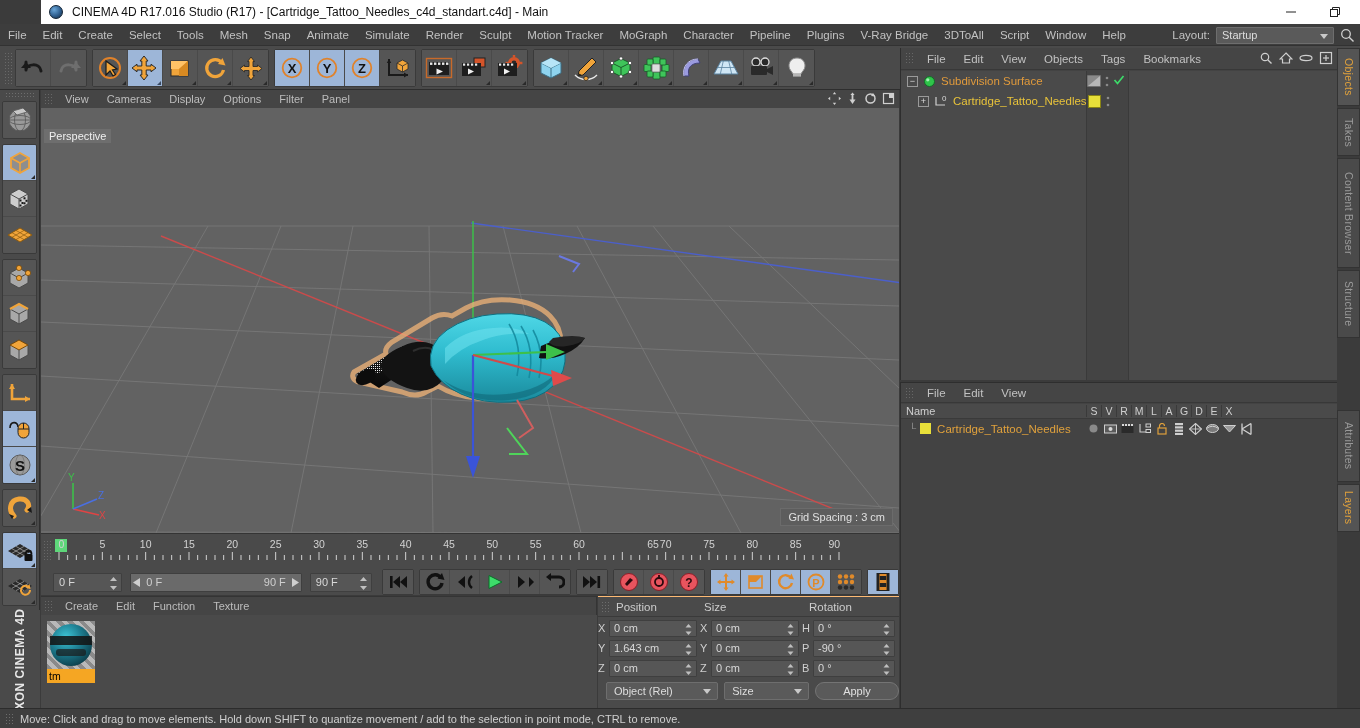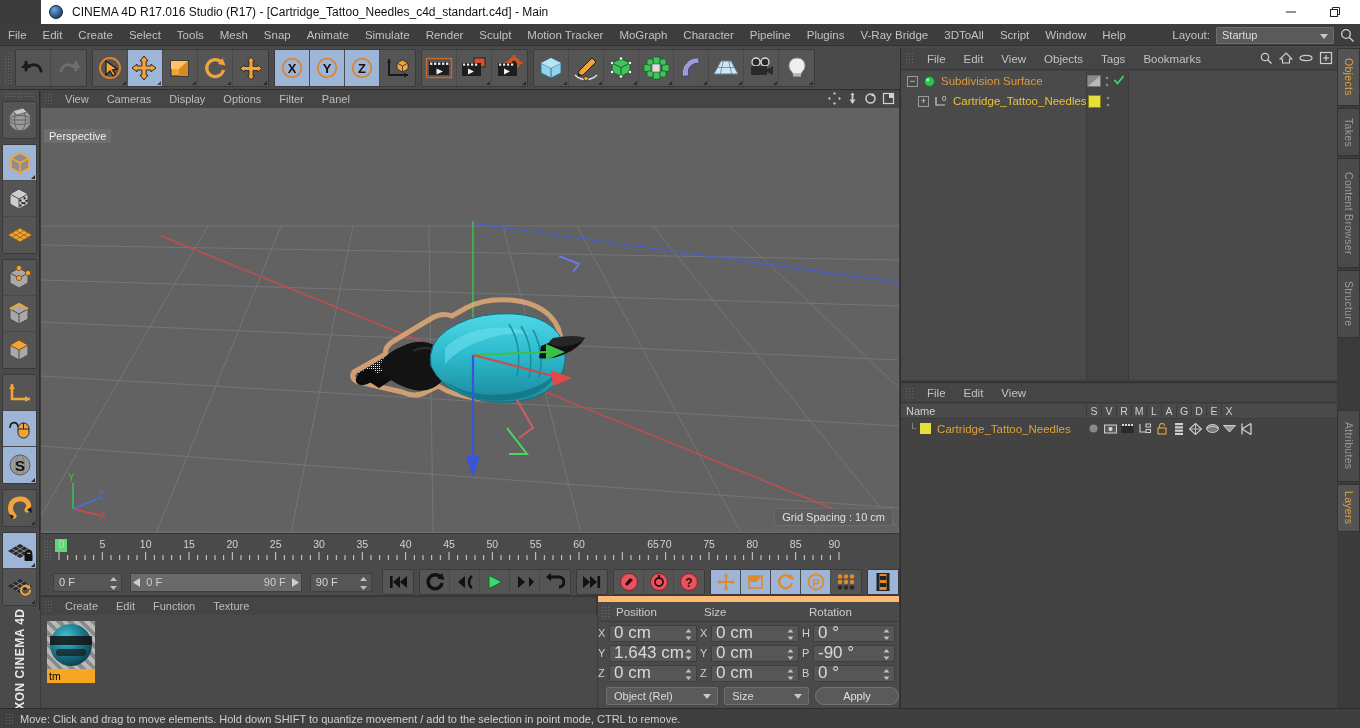--- a/index.html
+++ b/index.html
@@ -148,29 +148,29 @@
     background: radial-gradient(circle at 38% 32%, #3ec7d8 0%, #1d7d90 40%, #0c3c48 80%, #061e26 100%); }
   .mat-ball:after { content: ""; position: absolute; left: 0; top: 12px; width: 42px; height: 9px;
     background: #131313; opacity: .85; }
   .mat-ball:before { content: ""; position: absolute; left: 6px; top: 25px; width: 30px; height: 7px;
     background: #1a1a1a; opacity: .7; border-radius: 3px; }
   .mat-name { width: 48px; height: 14px; background: #f5a623; color: #000; font-size: 10.5px;
     line-height: 14px; padding-left: 2px; }
 
   
   .coords { position: absolute; left: 598px; top: 596px; width: 301px; height: 112px; background: #4a4a4a;
-            border-top: 6px solid #fdba74; }
+            border-top: 1px solid #fdba74; }
   .co-head { height: 20px; display: flex; align-items: center; padding-left: 3px; border-bottom: 1px solid #3a3a3a; }
   .co-head .grip2 { width: 9px; height: 11px; background-image: radial-gradient(#6d6d6d 1px, transparent 1px);
                     background-size: 3px 3px; margin-right: 6px; }
   .co-head .h { font-size: 11.5px; color: #cccccc; }
   .co-grid { position: absolute; left: 0; top: 21px; width: 301px; }
   .co-row { display: flex; align-items: center; height: 20px; margin-bottom: 0; }
   .co-lab { width: 11px; font-size: 11px; color: #cfcfcf; text-align: left; }
-  .co-inp { height: 17px; background: #565656; border: 1px solid #3f3f3f; color: #d8d8d8; font-size: 17px;
+  .co-inp { height: 17px; background: #565656; border: 1px solid #3f3f3f; color: #d8d8d8; font-size: 11px;
             display: flex; align-items: center; padding-left: 4px; position: relative; margin-right: 3px; border-radius: 1px; }
   .dd { height: 18px; background: #5a5a5a; border: 1px solid #6e6e6e; color: #ddd; font-size: 11px;
         display: flex; align-items: center; padding-left: 7px; position: relative; border-radius: 2px; }
   .dd .caret { position: absolute; right: 6px; top: 6px; border-left: 4px solid transparent;
                border-right: 4px solid transparent; border-top: 5px solid #c9c9c9; }
   .applybtn { height: 18px; background: #5a5a5a; border: 1px solid #747474; color: #e0e0e0; font-size: 11px;
               display: flex; align-items: center; justify-content: center; border-radius: 9px; }
 
   
   .objmgr { position: absolute; left: 900px; top: 48px; width: 437px; height: 332px; background: #434343;
@@ -814,21 +814,21 @@
         <svg width="52" height="52" viewBox="0 0 52 52">
           <line x1="14" y1="40" x2="14" y2="14" stroke="#3dc04a" stroke-width="1.6"></line>
           <text x="9" y="12" font-size="10" font-family="Liberation Sans" fill="#3dc04a">Y</text>
           <line x1="14" y1="40" x2="40" y2="46" stroke="#e04444" stroke-width="1.6"></line>
           <text x="40" y="50" font-size="10" font-family="Liberation Sans" fill="#e04444">X</text>
           <line x1="14" y1="40" x2="38" y2="30" stroke="#4a6fe0" stroke-width="1.6"></line>
           <text x="39" y="30" font-size="10" font-family="Liberation Sans" fill="#4a6fe0">Z</text>
         </svg>
       </div>
 
-      <div class="grid-spacing">Grid Spacing : 10 cm</div>
+      <div class="grid-spacing">Grid Spacing : 3 cm</div>
     </div>
   </div>
 
   <div class="timeline">
     <div class="grip" style="position:absolute;left:2px;top:6px;height:20px;width:9px;"></div>
     <div class="ruler">
       <div class="greenmark"></div>
       <svg width="790" height="26" viewBox="0 0 790 26" style="position:absolute;left:0;top:0;">
         <g stroke="#d2d2d2" stroke-width="1">
 

